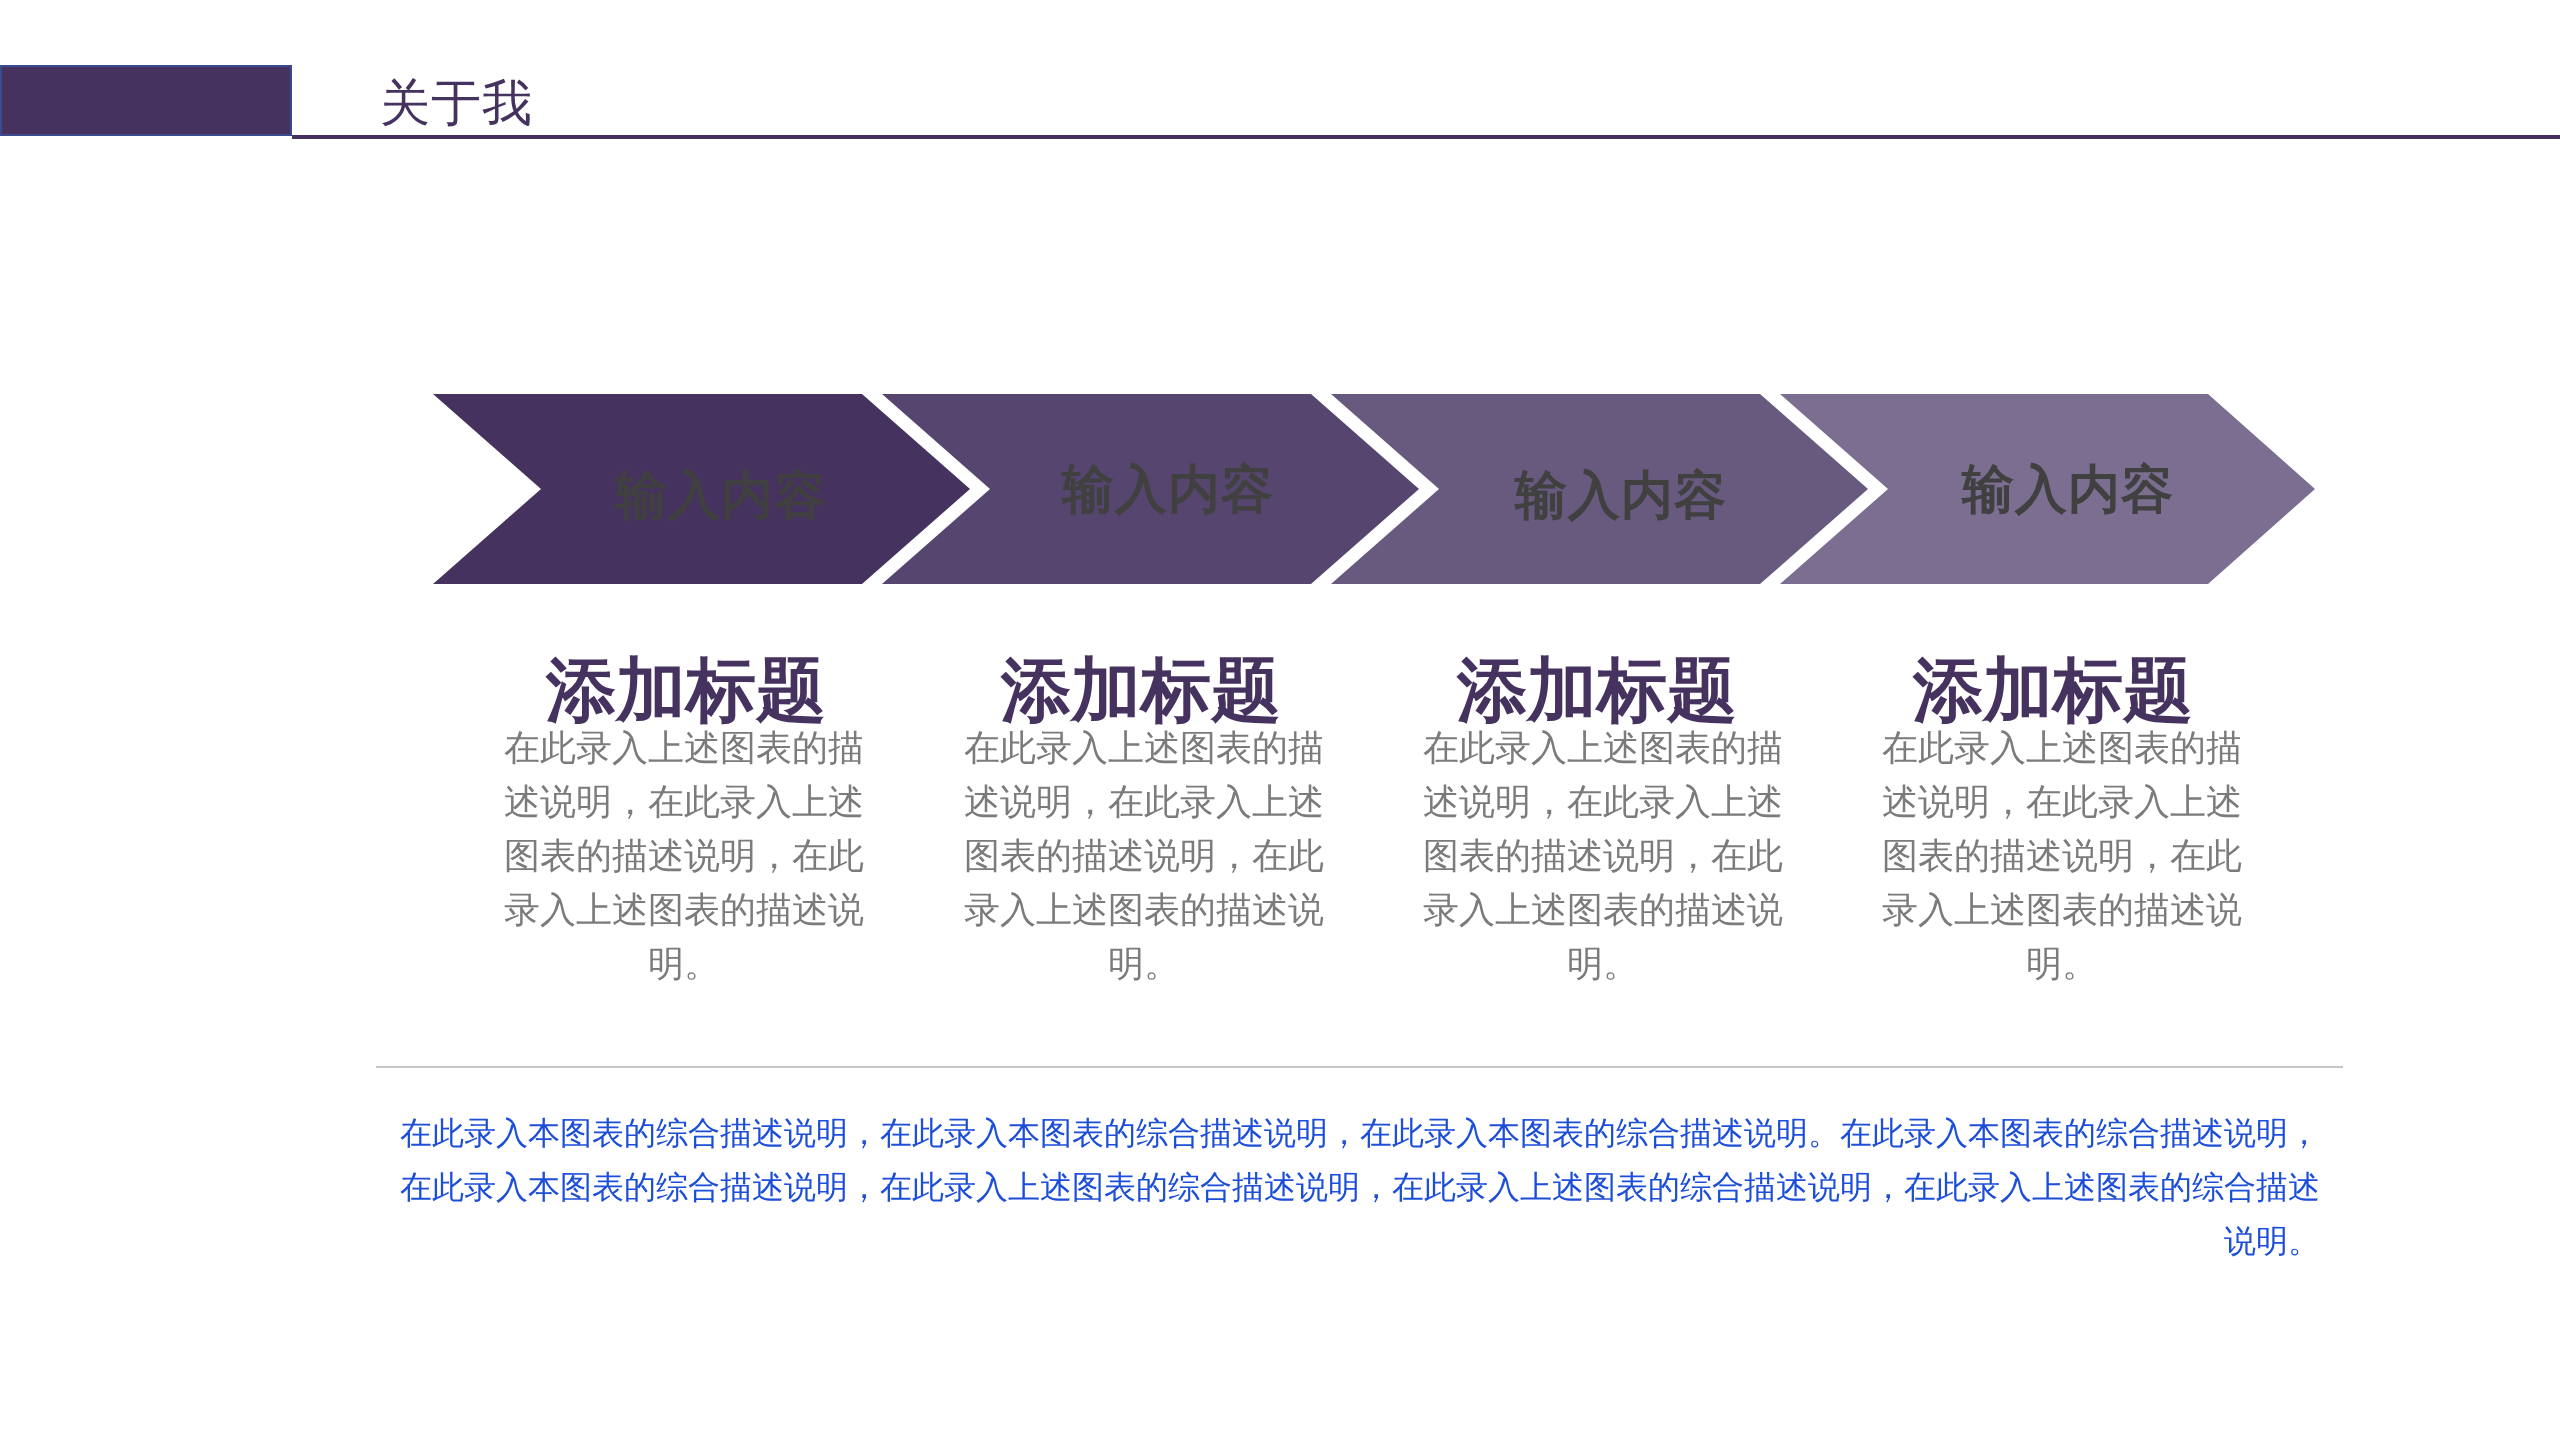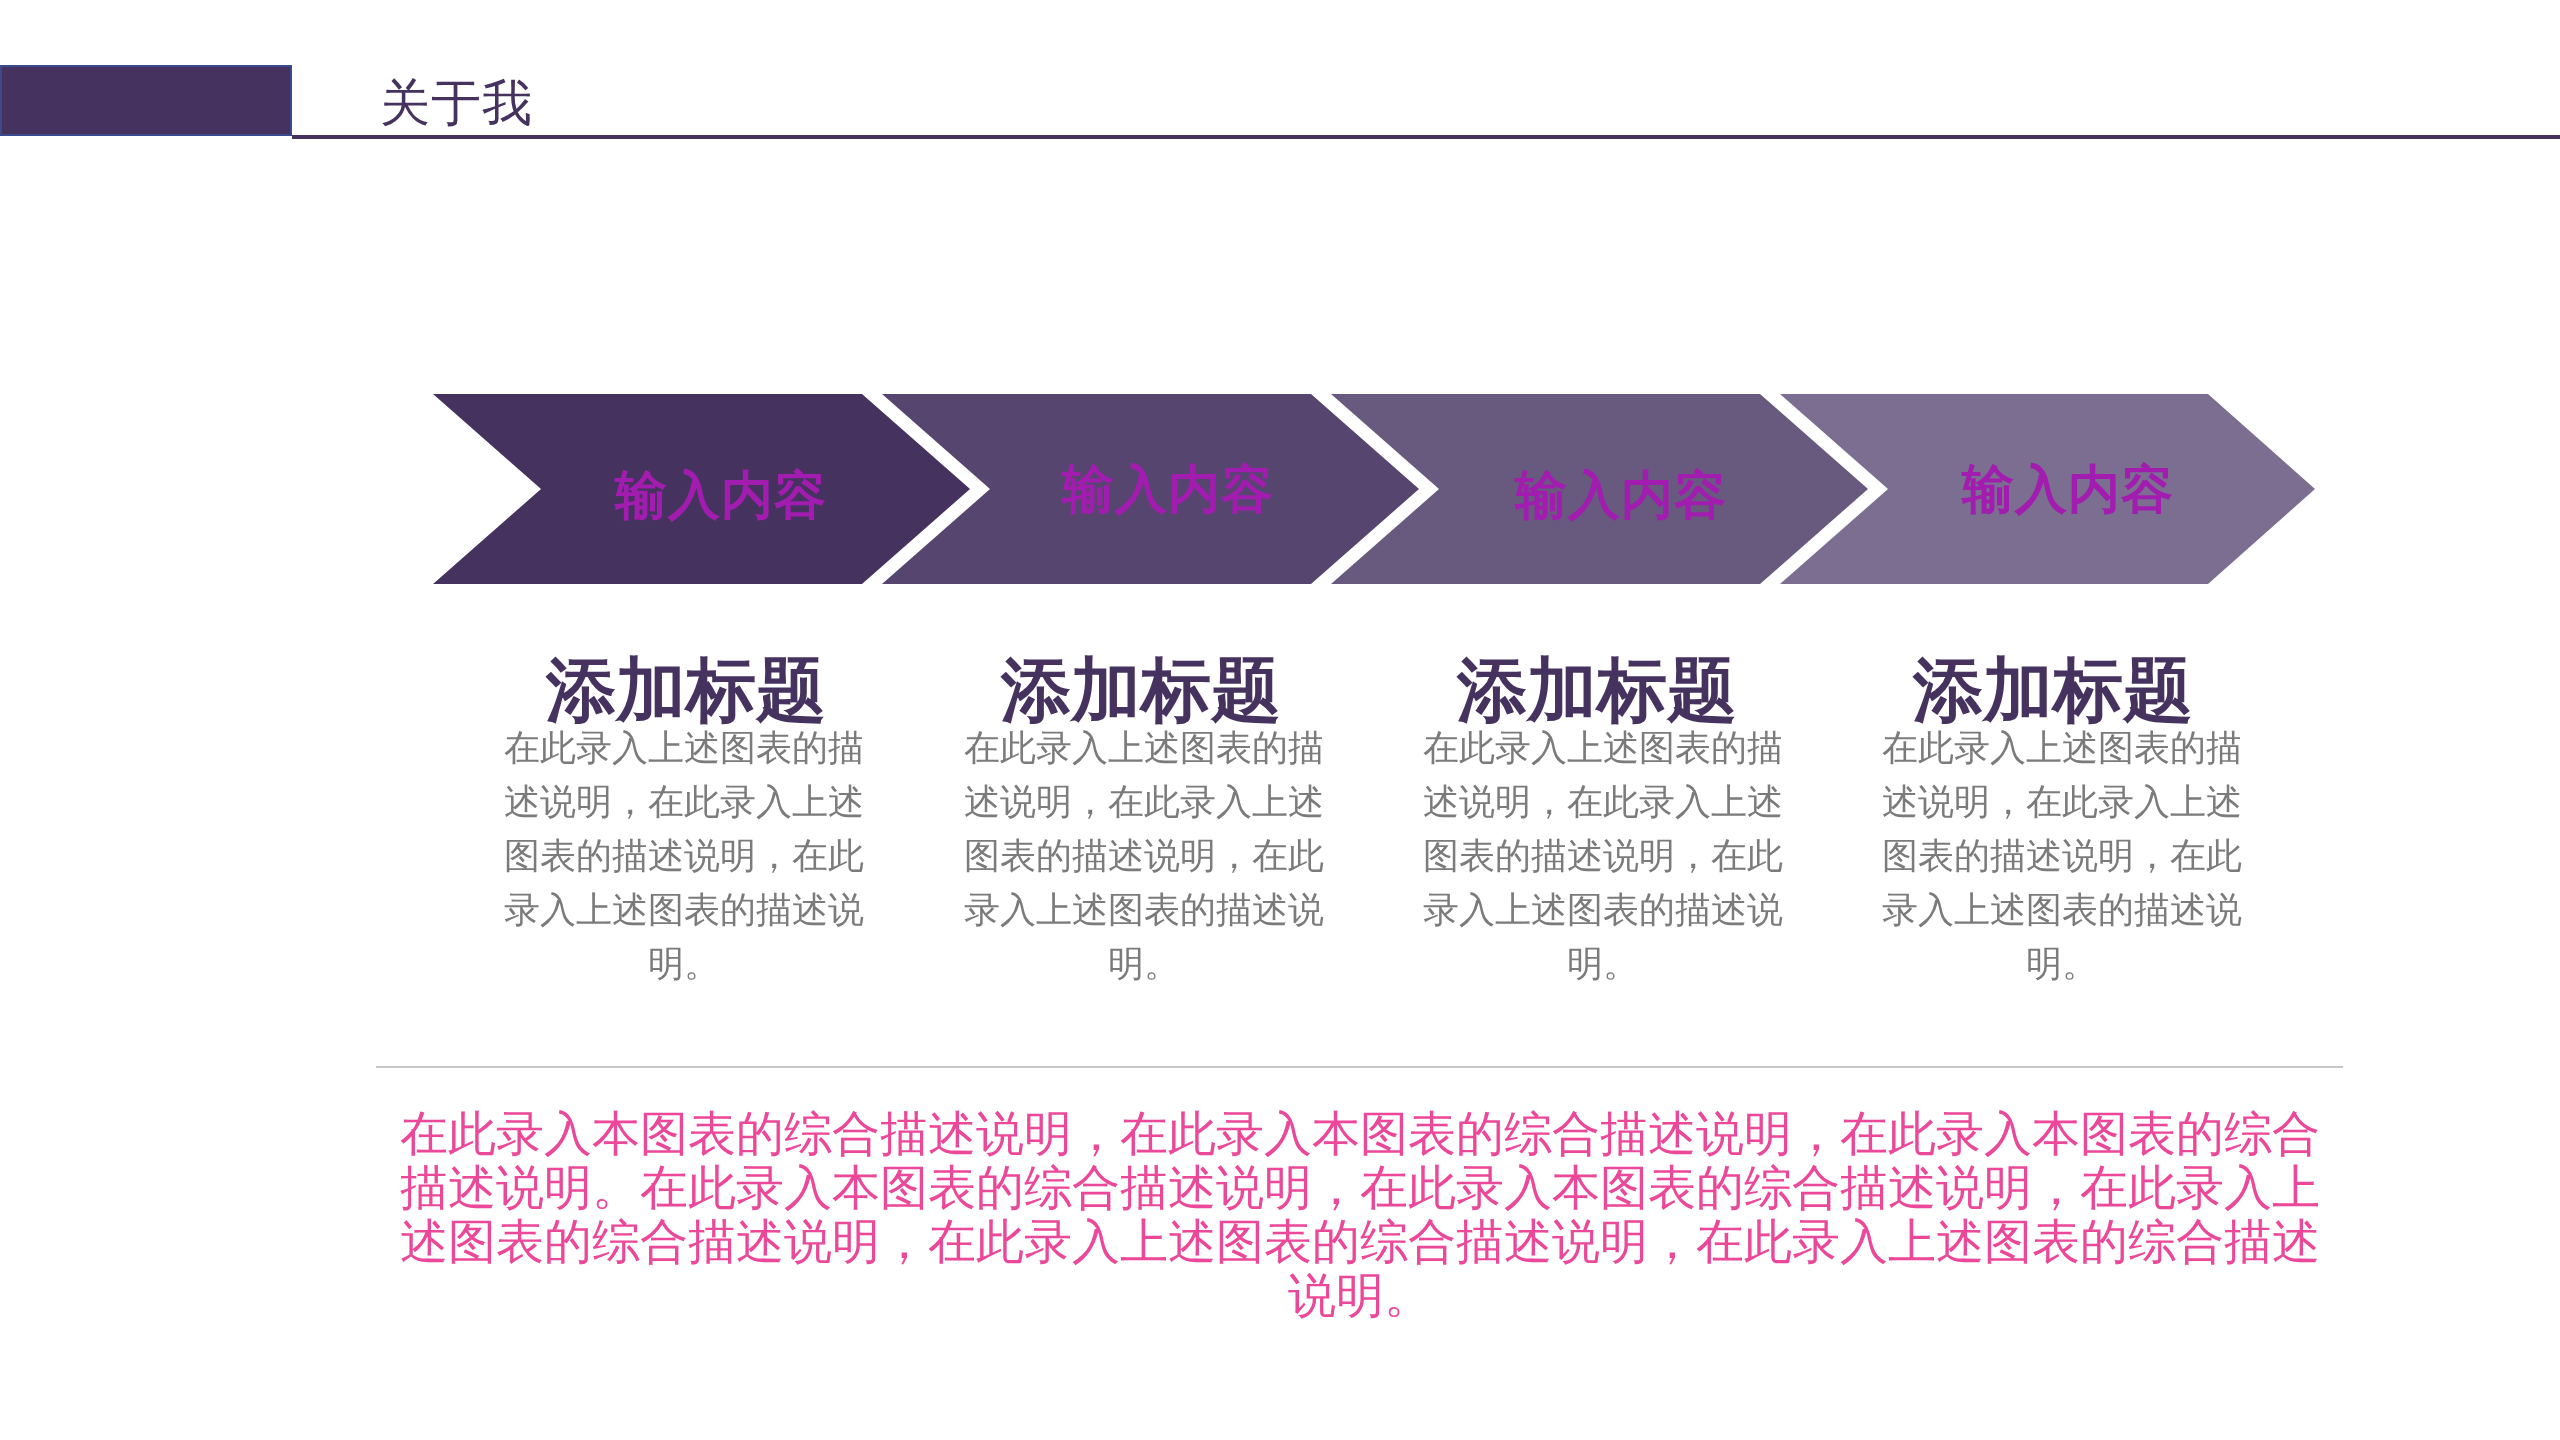--- a/index.html
+++ b/index.html
@@ -17,37 +17,37 @@
     background: #45325f;
   }
   .page-title {
     position: absolute; left: 380px; top: 70px; height: 66px; line-height: 66px;
     font-size: 50px; font-weight: normal; color: #45325f; letter-spacing: 1px;
   }
   .arrows { position: absolute; left: 0; top: 0; width: 2560px; height: 1440px; pointer-events: none; }
   .arrow-label {
     position: absolute; top: 394px; height: 190px; line-height: 190px;
     width: 330px; text-align: center;
-    font-size: 52px; font-weight: bold; color: #a21caf; letter-spacing: 1px;
+    font-size: 52px; font-weight: bold; color: #404040; letter-spacing: 1px;
   }
   .col-title {
     position: absolute; top: 650px; width: 400px; text-align: center;
     font-size: 70px; font-weight: bold; color: #45325f; line-height: 80px;
   }
   .col-desc {
     position: absolute; top: 721px; width: 380px; text-align: center;
     font-size: 36px; color: #7b7b7b; line-height: 54px;
   }
   .divider {
     position: absolute; left: 376px; top: 1066px; width: 1967px; height: 2px;
     background: #c6c6c6;
   }
   .summary {
     position: absolute; left: 400px; top: 1106px; width: 1920px;
-    font-size: 48px; color: #ec4899; line-height: 54px; text-align: center;
+    font-size: 32px; color: #1d4ed8; line-height: 54px; text-align: right;
   }
 </style>
 </head>
 <body>
 
 <div class="header-block"></div>
 <div class="header-line"></div>
 <div class="page-title">关于我</div>
 
 <svg class="arrows" viewBox="0 0 2560 1440" xmlns="http://www.w3.org/2000/svg">

